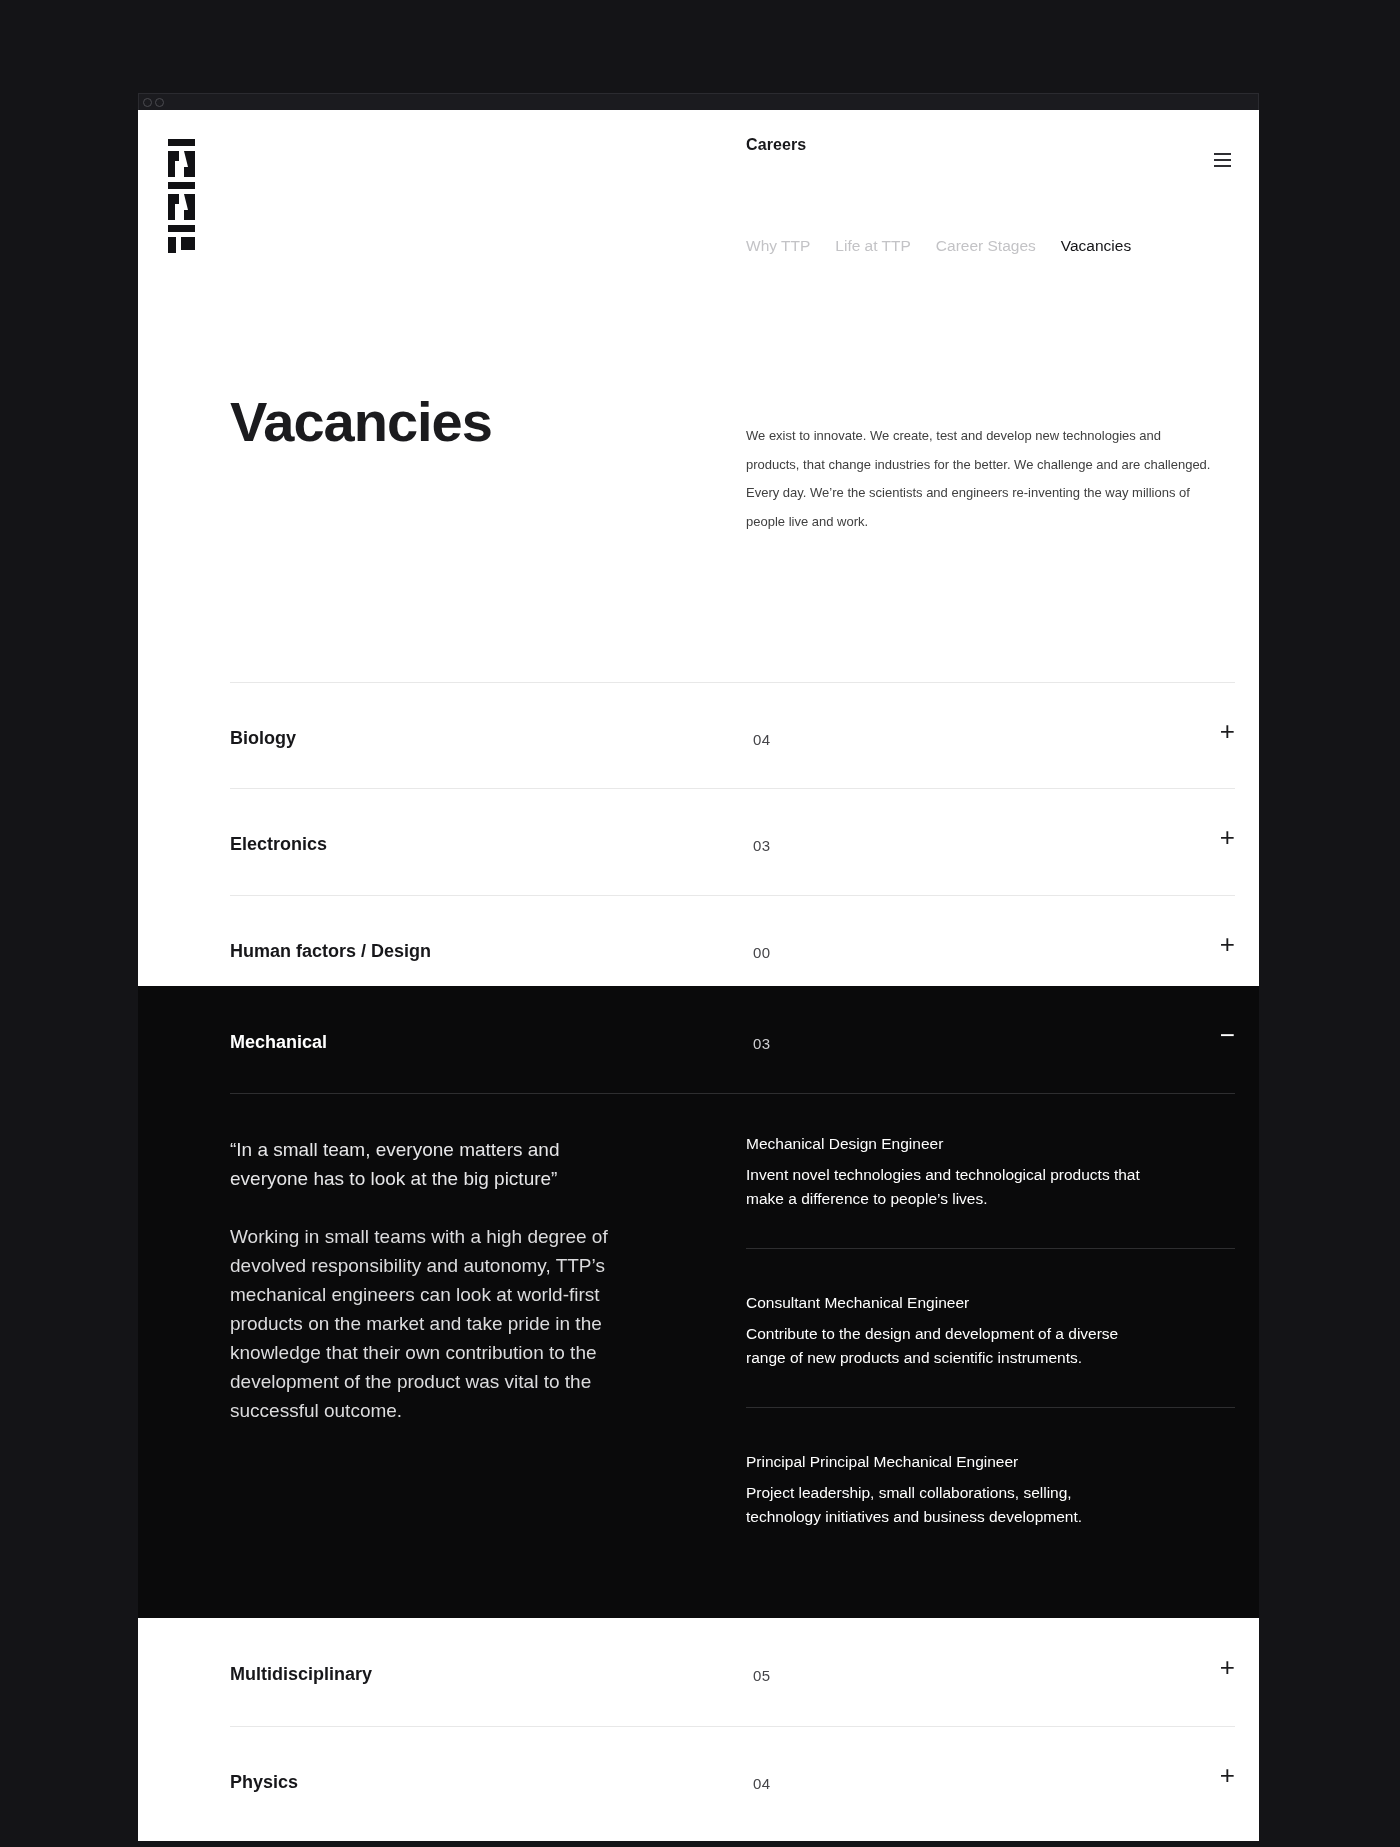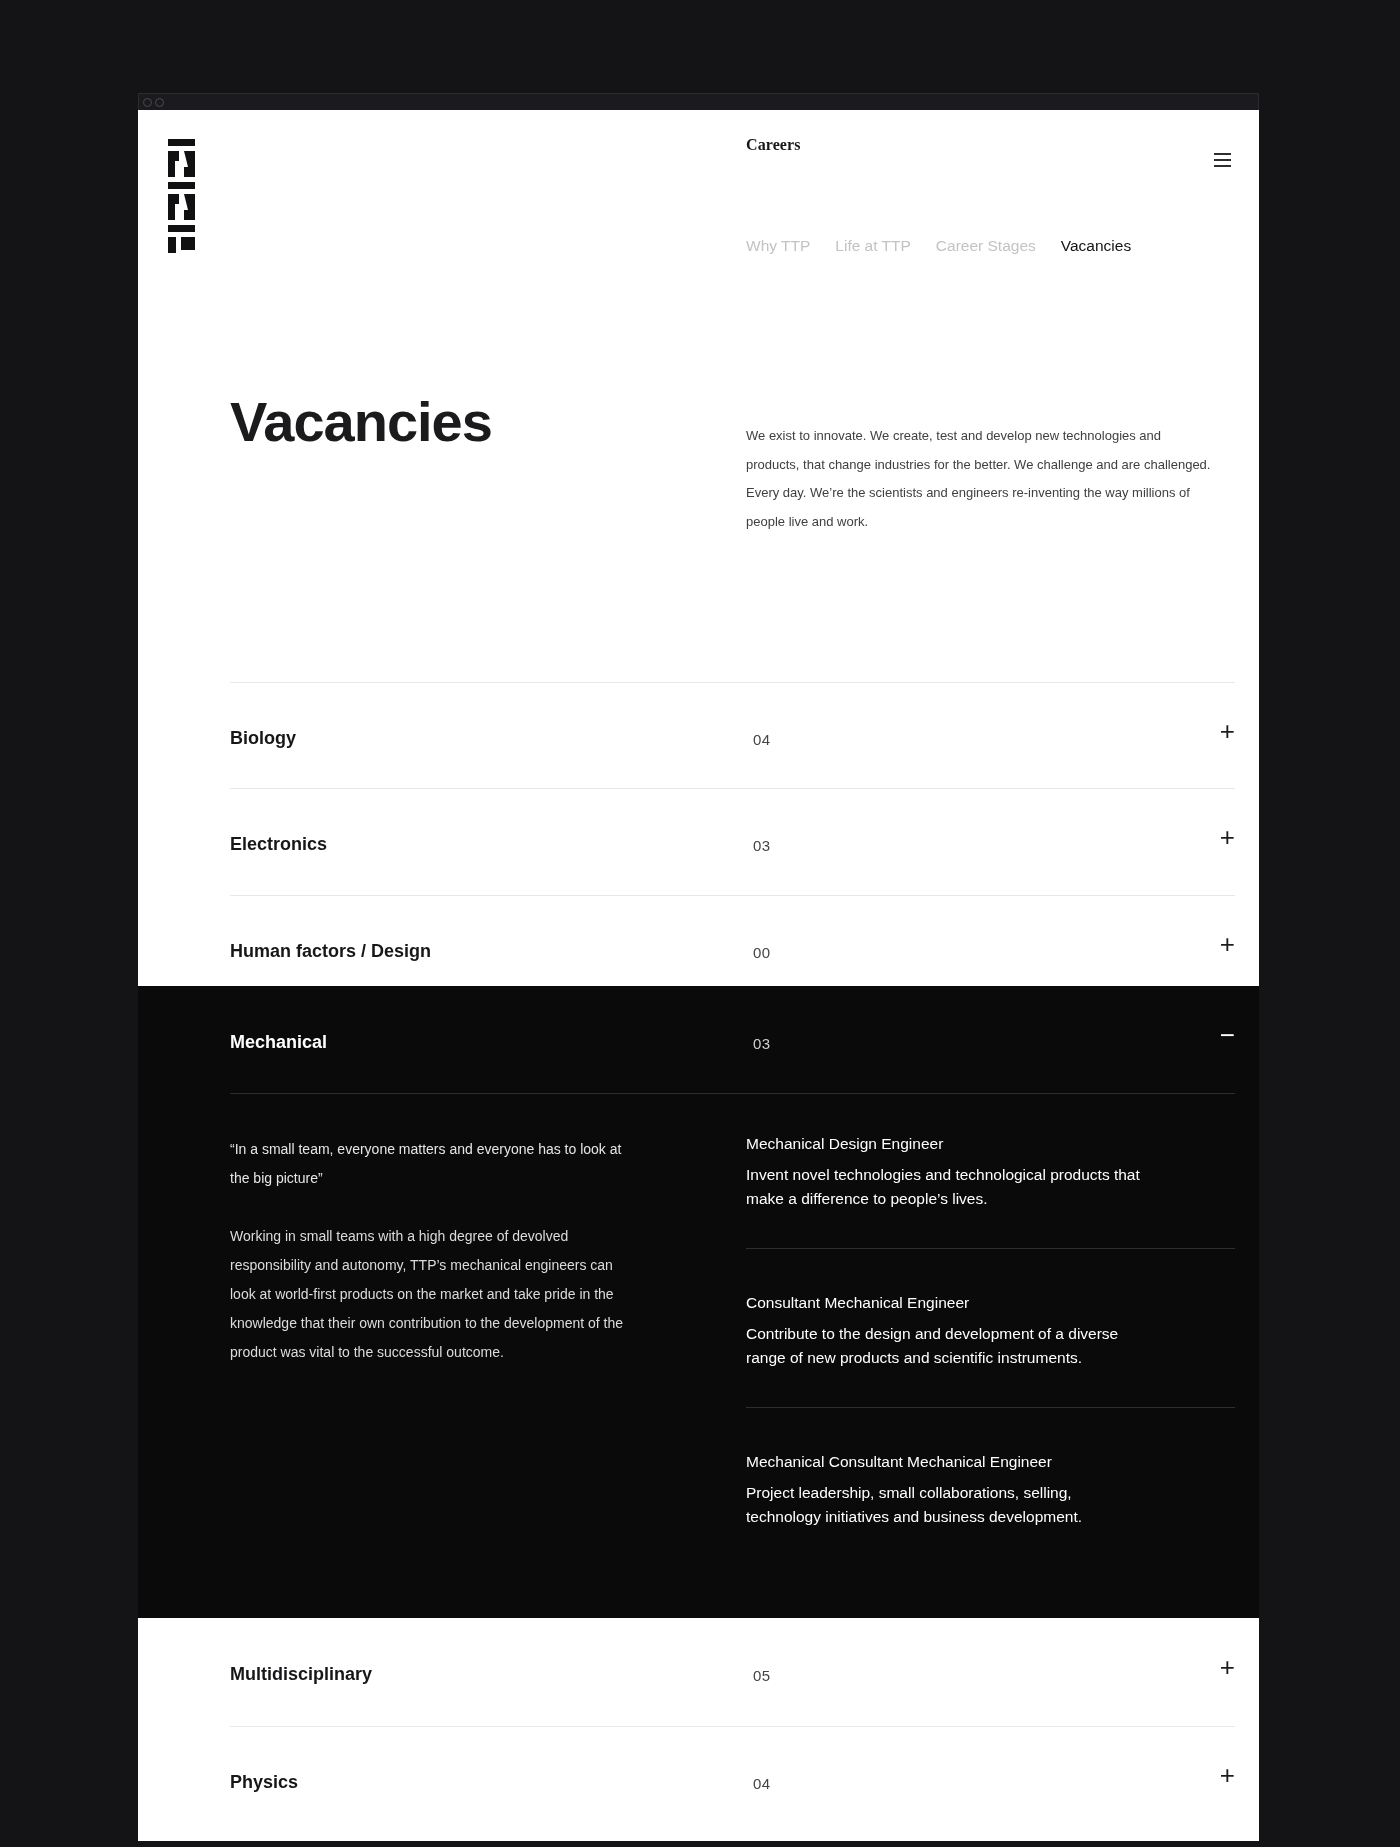--- a/index.html
+++ b/index.html
@@ -38,21 +38,20 @@
     position: relative;
   }
 
   
   .hdr { position: relative; height: 175px; }
   .logo { position: absolute; left: 30px; top: 29px; }
   .careers {
     position: absolute; left: 608px; top: 26px;
     font-size: 16px; font-weight: bold; color: #18181b;
     letter-spacing: .1px;
-    font-family: Liberation Serif, serif;
   }
   .hamburger {
     position: absolute; right: 27px; top: 43px;
     width: 18px; height: 14px;
     background: none; border: none; cursor: pointer;
     display: flex; flex-direction: column; justify-content: space-between;
     padding: 0;
   }
   .hamburger span { display: block; width: 17px; height: 2px; background: #2e2e32; }
   .nav {
@@ -117,21 +116,21 @@
   .dark .cat .cat-name { color: #ffffff; }
   .dark .cat .cat-count { color: #cfcfd2; }
   .dark .cat .cat-toggle { color: #ffffff; }
   .dark .dark-rule {
     position: absolute; left: 92px; right: 24px; top: 107px;
     height: 1px; background: #2e2e30;
   }
   .dark-body { position: relative; height: 525px; }
   .dark-left {
     position: absolute; left: 92px; top: 42px; width: 408px;
-    font-size: 14px; line-height: 29px;
+    font-size: 19px; line-height: 29px;
   }
   .dark-left .quote { color: #e6e6e8; margin-bottom: 29px; }
   .dark-left .desc  { color: #dcdcde; }
   .dark-right { position: absolute; left: 608px; top: 42px; right: 24px; }
   .job-title {
     font-size: 15.5px; font-weight: normal; color: #ffffff;
     margin-bottom: 10px;
   }
   .job-desc {
     font-size: 15.5px; line-height: 24px; color: #ffffff;
@@ -234,21 +233,21 @@
               <div class="job-title">Mechanical Design Engineer</div>
               <div class="job-desc">Invent novel technologies and technological products that make a difference to people’s lives.</div>
             </div>
             <div class="job-rule"></div>
             <div class="job">
               <div class="job-title">Consultant Mechanical Engineer</div>
               <div class="job-desc">Contribute to the design and development of a diverse range of new products and scientific instruments.</div>
             </div>
             <div class="job-rule"></div>
             <div class="job">
-              <div class="job-title">Mechanical Consultant Mechanical Engineer</div>
+              <div class="job-title">Principal Principal Mechanical Engineer</div>
               <div class="job-desc">Project leadership, small collaborations, selling, technology initiatives and business development.</div>
             </div>
           </div>
         </div>
       </div>
 
       <div class="cat r108">
         <span class="cat-name">Multidisciplinary</span>
         <span class="cat-count">05</span>
         <button class="cat-toggle">+</button>

